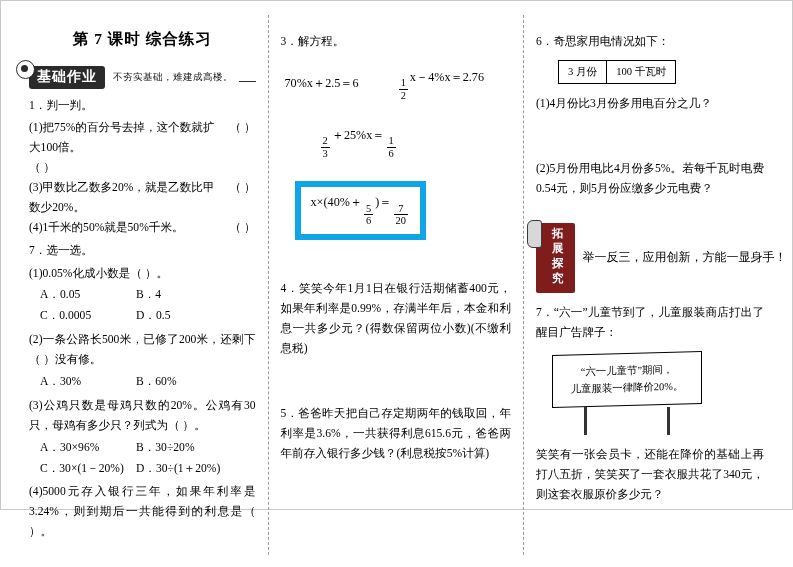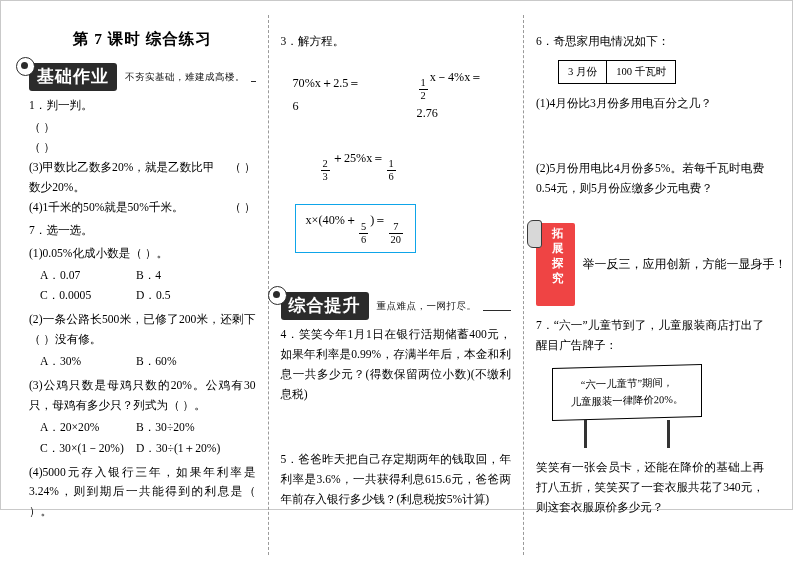--- a/index.html
+++ b/index.html
@@ -49,21 +49,21 @@
     height:22px;
   }
   .banner .tagwrap{
     position:relative;
     display:inline-block;
   }
   .banner .tag{
     display:inline-block;
     background:#2b2b2b;
     color:#fff;
-    font-size:17px;
+    font-size:14px;
     font-weight:bold;
     padding:2px 8px 3px 8px;
     border-radius:3px;
     letter-spacing:1px;
     position:relative;
     z-index:2;
   }
   .banner .dot{
     position:absolute;
     left:-13px;top:-6px;
@@ -102,25 +102,25 @@
 
   
   .scroll-banner{
     position:relative;
     display:flex;
     align-items:center;
     margin:8px 0 10px 0;
   }
   .scroll-banner .scrollbox{
     position:relative;
-    background:#ef4444;
+    background:#7f1d1d;
     color:#fff;
     font-size:11.5px;
     font-weight:bold;
-    padding:3px 10px 20px 16px;
+    padding:3px 10px 7px 16px;
     letter-spacing:1px;
     border-radius:2px;
   }
   .scroll-banner .curl{
     position:absolute;
     left:-9px;top:-3px;
     width:13px;height:26px;
     background:#d8d8d8;
     border:1.2px solid #3a3a3a;
     border-radius:6px 3px 3px 6px;
@@ -162,36 +162,36 @@
     margin:0 2px;
     font-size:10.4px;
     line-height:1.12;
   }
   .frac .num{padding:0 2px;}
   .frac .den{padding:0 2px;border-top:1px solid #000;}
 
   .eq{
     font-size:12.2px;
     line-height:1.9;
-    margin:6px 12px;
+    margin:6px 4px;
   }
   .eq-row{
     display:flex;
     align-items:center;
     gap:30px;
     margin:8px 0 10px 0;
   }
   .eq-row2{
     margin:16px 0 10px 38px;
   }
   .eq-row3{
     margin:22px 0 10px 14px;
   }
   .boxeq{
-    border:1px solid #0ea5e9;
+    border:6px solid #0ea5e9;
     padding:7px 10px;
     display:inline-block;
     font-size:12.2px;
   }
 
   
   table.elec{
     border-collapse:collapse;
     margin:8px 0 10px 22px;
     font-size:10.6px;
@@ -239,20 +239,21 @@
           <span class="dot"></span>
           <span class="tag">基础作业</span>
         </span>
         <span class="sub">不夯实基础，难建成高楼。</span>
         <span class="rule"></span>
       </div>
 
       <div class="q">1．判一判。</div>
 
       <div class="qline">
+        <span class="txt">(1)把75%的百分号去掉，这个数就扩大100倍。</span>
         <span class="paren">（    ）</span>
       </div>
 
       <div class="qline">
         <span class="paren">（    ）</span>
       </div>
 
       <div class="qline">
         <span class="txt">(3)甲数比乙数多20%，就是乙数比甲数少20%。</span>
         <span class="paren">（    ）</span>
@@ -260,37 +261,37 @@
 
       <div class="qline">
         <span class="txt">(4)1千米的50%就是50%千米。</span>
         <span class="paren">（    ）</span>
       </div>
 
       <div class="q">7．选一选。</div>
 
       <div class="q">(1)0.05%化成小数是（    ）。</div>
       <div class="opt-row">
-        <span class="a">A．0.07</span>
+        <span class="a">A．0.05</span>
         <span>B．4</span>
       </div>
       <div class="opt-row">
         <span class="a">C．0.0005</span>
         <span>D．0.5</span>
       </div>
 
       <div class="q">(2)一条公路长500米，已修了200米，还剩下（    ）没有修。</div>
       <div class="opt-row">
         <span class="a">A．30%</span>
         <span>B．60%</span>
       </div>
 
       <div class="q">(3)公鸡只数是母鸡只数的20%。公鸡有30只，母鸡有多少只？列式为（    ）。</div>
       <div class="opt-row">
-        <span class="a">A．20×20%</span>
+        <span class="a">A．30×96%</span>
         <span>B．30÷20%</span>
       </div>
       <div class="opt-row">
         <span class="a">C．30×(1－20%)</span>
         <span>D．30÷(1＋20%)</span>
       </div>
 
       <div class="q">(4)5000元存入银行三年，如果年利率是3.24%，则到期后一共能得到的利息是（    ）。</div>
 
     </div>
@@ -323,28 +324,20 @@
               <span class="num">5</span>
               <span class="den">6</span>
             </span><span>)＝</span><span class="frac">
               <span class="num">7</span>
               <span class="den">20</span>
             </span></span>
       </div>
 
       <div class="spacer-lg"></div>
 
-      <div class="banner double">
-        <span class="tagwrap">
-          <span class="dot"></span>
-          <span class="tag">综合提升</span>
-        </span>
-        <span class="sub">重点难点，一网打尽。</span>
-        <span class="rule"></span>
-      </div>
 
       <div class="q">4．笑笑今年1月1日在银行活期储蓄400元，如果年利率是0.99%，存满半年后，本金和利息一共多少元？(得数保留两位小数)(不缴利息税)</div>
 
       <div class="spacer-xl"></div>
 
       <div class="q">5．爸爸昨天把自己存定期两年的钱取回，年利率是3.6%，一共获得利息615.6元，爸爸两年前存入银行多少钱？(利息税按5%计算)</div>
 
       <div class="spacer-xl"></div>
     </div>
 

